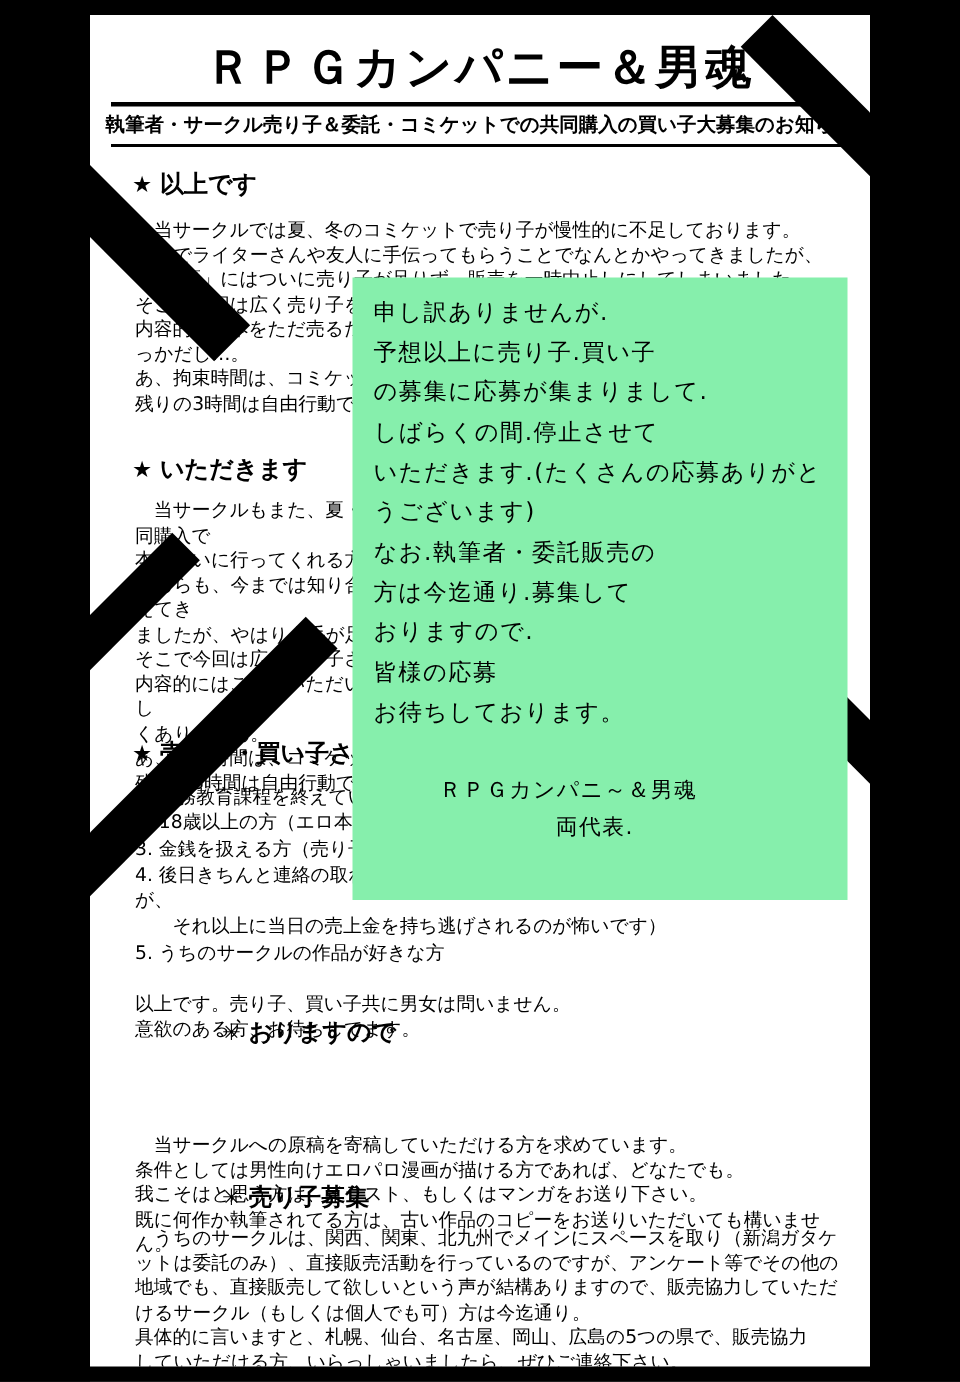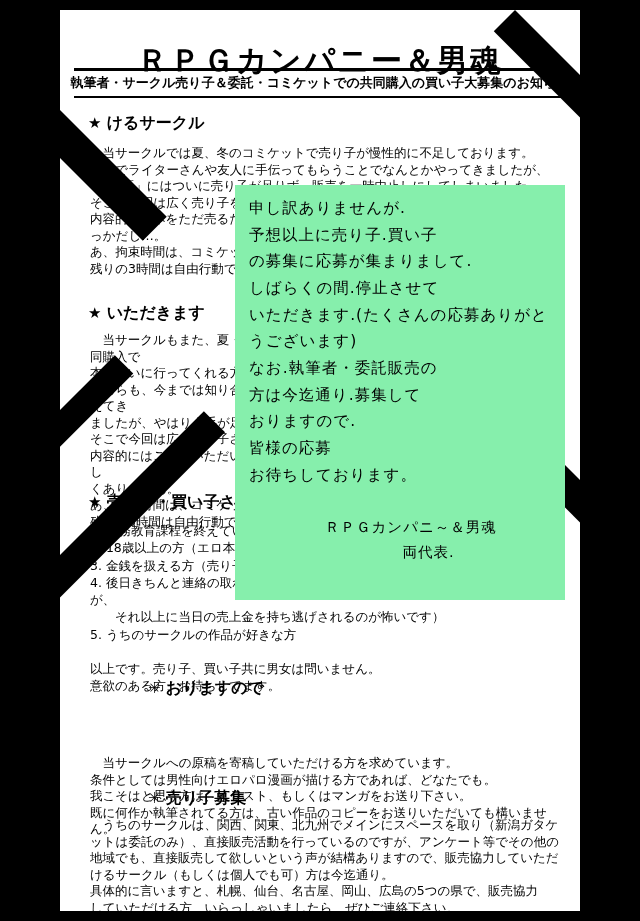--- a/index.html
+++ b/index.html
@@ -9,21 +9,21 @@
   
   .sheet{
     position:absolute;left:60px;top:10px;width:520px;height:901px;
     background:#fff;color:#000;overflow:hidden;
   }
 
   
   .title{
     position:absolute;left:10px;top:14px;width:500px;text-align:center;
     font-family:"DejaVu Sans",sans-serif;font-weight:bold;
-    font-size:31px;letter-spacing:2px;white-space:nowrap;margin-top:16px;
+    font-size:31px;letter-spacing:2px;white-space:nowrap;
   }
   .title-underline{
     position:absolute;left:14px;top:58px;width:492px;height:3px;background:#000;
   }
   .subtitle{
     position:absolute;left:8px;top:64px;width:504px;text-align:center;
     font-size:13px;font-weight:bold;white-space:nowrap;
   }
   .subtitle-underline{
     position:absolute;left:14px;top:86px;width:492px;height:2px;background:#000;
@@ -48,21 +48,21 @@
     background:#86efac;
   }
   .note-text{
     position:absolute;left:14px;top:10px;width:310px;
     font-family:"DejaVu Sans",sans-serif;
     font-size:15.5px;line-height:1.72;white-space:pre-line;
     letter-spacing:1px;
   }
   .note-sign{
     position:absolute;left:58px;top:330px;width:260px;
-    font-size:14.5px;line-height:1.7;white-space:pre-line;letter-spacing:1px;margin-left:32px;
+    font-size:14.5px;line-height:1.7;white-space:pre-line;letter-spacing:1px;
   }
 
   
   .band{position:absolute;background:#000;}
   .b1{left:-70px;top:30px;width:250px;height:34px;transform:rotate(45deg);transform-origin:0 0;}
   .b2{left:455px;top:0px;width:230px;height:30px;transform:rotate(45deg);transform-origin:0 0;}
   .b3{left:-40px;top:585px;width:260px;height:30px;transform:rotate(-45deg);transform-origin:0 0;}
   .b4{left:470px;top:420px;width:280px;height:30px;transform:rotate(45deg);transform-origin:0 0;}
   .b5{left:-30px;top:430px;width:120px;height:26px;transform:rotate(-45deg);transform-origin:0 0;}
 
@@ -76,21 +76,21 @@
 
 <div id="page">
 
   <div class="sheet">
 
     <div class="title">ＲＰＧカンパニー＆男魂</div>
     <div class="title-underline"></div>
     <div class="subtitle">執筆者・サークル売り子＆委託・コミケットでの共同購入の買い子大募集のお知らせ</div>
     <div class="subtitle-underline"></div>
 
-    <div class="sec-head star" style="left:28px;top:103px;">けるサークル</div>
+    <div class="sec-head star" style="left:28px;top:103px;">以上です</div>
     <div class="para" style="left:30px;top:135px;width:470px;">　当サークルでは夏、冬のコミケットで売り子が慢性的に不足しております。
 今までライターさんや友人に手伝ってもらうことでなんとかやってきましたが、
 '95「夏」にはついに売り子が足りず、販売を一時中止しにしてしまいました。
 そこで今回は広く売り子を募集することにしました。待遇は時給￥1000の本ば
 内容的には本をただ売るだけです。接客業が好きな方、漫画が好きな方にはも
 っかだし…。
 あ、拘束時間は、コミケット開場前の1時間と、開場してから3時間程度です。
 残りの3時間は自由行動で結構です。</div>
 
     <div class="sec-head star" style="left:28px;top:293px;">いただきます</div>

